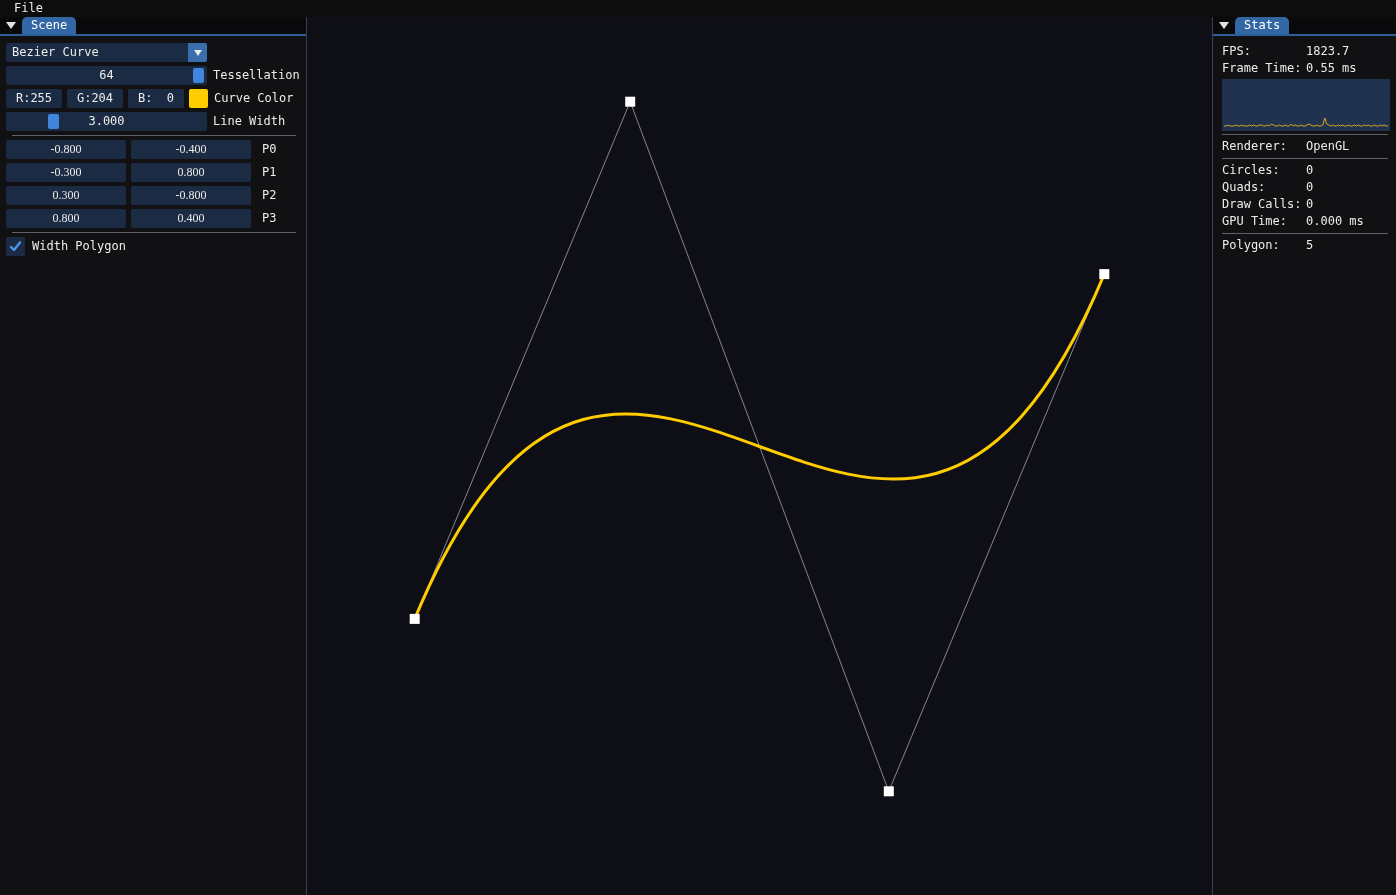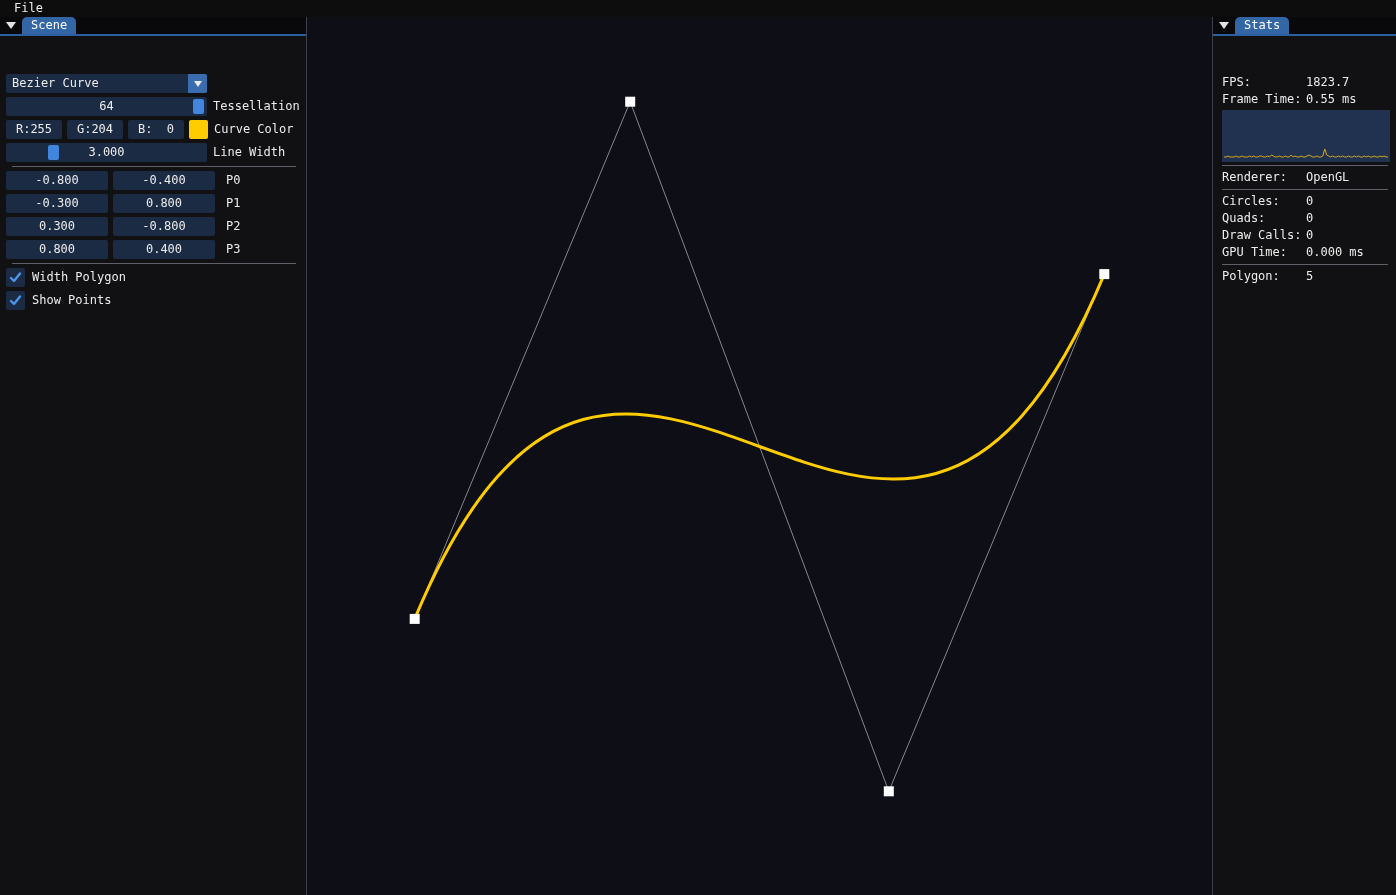--- a/index.html
+++ b/index.html
@@ -11,21 +11,21 @@
     -webkit-font-smoothing:none;
   }
   .app { width:1396px; height:895px; display:flex; flex-direction:column; }
 
   
   .menubar { height:17px; background:#0d0d0d; display:flex; align-items:center; flex:0 0 17px; }
   .menu-item { padding:0 10px 0 14px; line-height:17px; cursor:default; }
 
   
   .dock { flex:1; display:flex; min-height:0; }
-  .panel { display:flex; flex-direction:column; background:#111113;gap:31px; }
+  .panel { display:flex; flex-direction:column; background:#111113; }
   .panel-scene { width:307px; flex:0 0 307px; border-right:1px solid #3f3f48; }
   .panel-viewport { flex:1; border-right:1px solid #3f3f48; }
   .panel-stats { width:183px; flex:0 0 183px; }
 
   
   .tabbar { height:19px; flex:0 0 19px; background:#09090b; border-bottom:2px solid #2d5f9e; display:flex; align-items:flex-end; }
   .collapse-btn { width:22px; height:17px; display:flex; align-items:center; justify-content:center; }
   .tri-down { width:0; height:0; border-left:5px solid transparent; border-right:5px solid transparent; border-top:7px solid #e2e2e2; }
   .tab { height:17px; background:#3266a5; border-radius:5px 5px 0 0; padding:0 9px; line-height:17px; color:#ffffff; white-space:pre; }
 
@@ -41,21 +41,21 @@
   .tri-sm { width:0; height:0; border-left:4px solid transparent; border-right:4px solid transparent; border-top:6px solid #eaeaea; }
 
   .slider { width:201px; position:relative; text-align:center; line-height:19px; }
   .grab { position:absolute; top:2px; bottom:2px; width:11px; background:#4285dd; border-radius:2px; }
   .grab-tess { right:3px; }
   .grab-lw { left:42px; }
 
   .ccell { width:56px; margin-right:5px; text-align:center; line-height:19px; white-space:pre; }
   .swatch { width:19px; height:19px; border-radius:2px; }
 
-  .pcell { width:102px; margin-right:5px; text-align:center; line-height:19px; white-space:pre; }
+  .pcell { width:120px; margin-right:5px; text-align:center; line-height:19px; white-space:pre;font-family:Liberation Serif, serif; }
 
   .separator { height:1px; background:#60606a; margin:4px 10px 4px 6px; }
 
   .cb-row-first { margin-top:4px; }
   .checkbox { width:19px; height:19px; background:#1c2b44; border-radius:2px; display:flex; align-items:center; justify-content:center; }
   .cb-label { margin-left:7px; line-height:19px; white-space:pre; }
 
   .dragbox { width:201px; text-align:center; line-height:19px; white-space:pre; }
   .sel-hl { background:#3d7dc8; }
 
@@ -149,28 +149,20 @@
 
         <div class="separator"></div>
 
         <div class="w-row cb-row-first">
           <div class="checkbox">
             <svg width="13" height="13" viewBox="0 0 13 13">
               <polyline points="2,7 5,10 11,2.5" fill="none" stroke="#4e94e6" stroke-width="2.4" stroke-linecap="round" stroke-linejoin="round"></polyline>
             </svg>
           </div>
           <div class="cb-label">Width Polygon</div>
-        </div>
-        <div class="w-row">
-          <div class="checkbox">
-            <svg width="13" height="13" viewBox="0 0 13 13">
-              <polyline points="2,7 5,10 11,2.5" fill="none" stroke="#4e94e6" stroke-width="2.4" stroke-linecap="round" stroke-linejoin="round"></polyline>
-            </svg>
-          </div>
-          <div class="cb-label">Show Points</div>
         </div>
 
 
       </div>
     </div>
 
     <div class="panel panel-viewport">
       <div class="scene-view">
           <svg width="905" height="859" viewBox="0 0 905 859">
             <polyline points="107.69999999999999,601.9 323.20000000000005,84.69999999999999 581.8,774.3 797.3,257.1" fill="none" stroke="#9c9c9c" stroke-width="1" opacity="0.85"></polyline>

